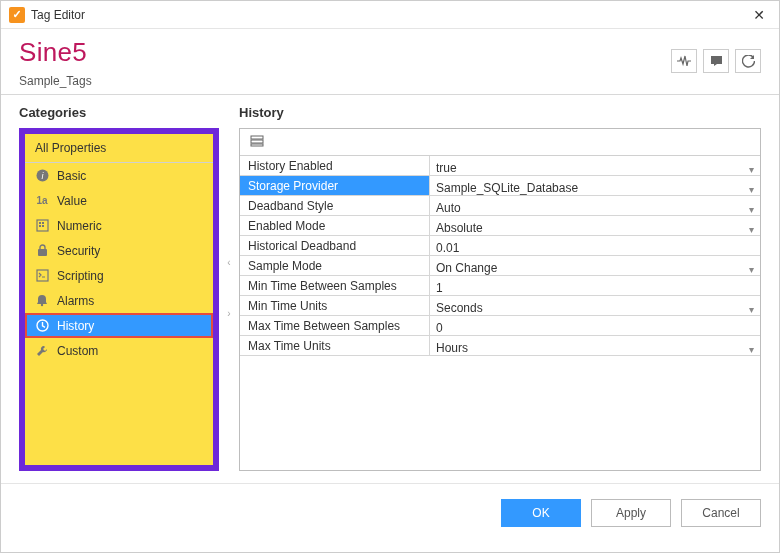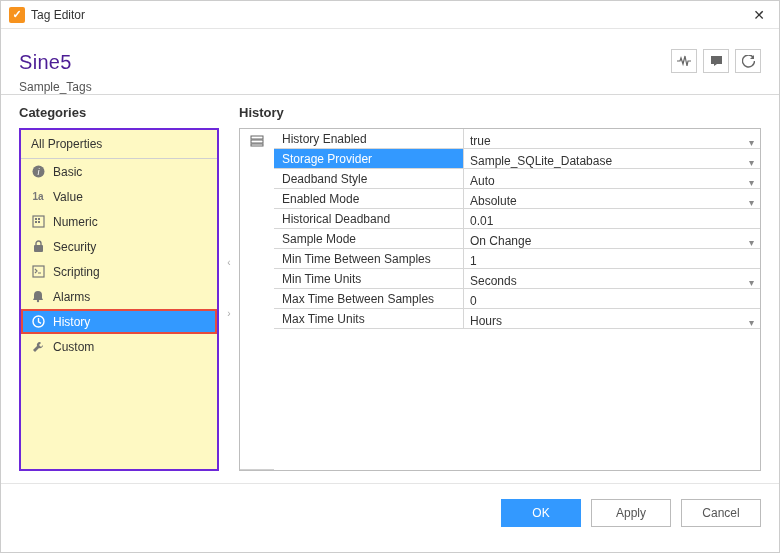--- a/index.html
+++ b/index.html
@@ -3,38 +3,38 @@
 <meta charset="utf-8">
 <style>
 *{box-sizing:border-box;margin:0;padding:0;font-family:Arial,Helvetica,sans-serif}
 body{background:#fff;width:780px;height:553px;overflow:hidden;border:1px solid #ccc}
 .titlebar{height:28px;background:#fff;border-bottom:1px solid #e5e5e5;display:flex;align-items:center;padding:0 8px;font-size:12px;color:#333}
 .titlebar .appicon{width:16px;height:16px;background:#f7931e;border-radius:2px;margin-right:6px;display:flex;align-items:center;justify-content:center;color:#fff;font-size:11px;font-weight:bold}
 .titlebar .spacer{flex:1}
 .titlebar .close{font-size:14px;cursor:pointer;padding:2px 6px}
 .header{height:66px;padding:4px 18px 0 18px;border-bottom:1px solid #d8d8d8;display:flex;align-items:flex-start}
 .header-left{flex:1}
-.header-title{font-size:20px;color:#4c1d95;font-weight:400;letter-spacing:.3px;margin-top:18px}
+.header-title{font-size:26px;color:#be185d;font-weight:400;letter-spacing:.3px;margin-top:4px}
 .header-sub{font-size:12px;color:#555;margin-top:6px}
 .header-tools{display:flex;gap:6px;padding-top:16px}
 .toolbtn{width:26px;height:24px;border:1px solid #ccc;background:#fff;display:flex;align-items:center;justify-content:center;font-size:13px;color:#555;cursor:pointer}
 .body{display:flex;padding:10px 18px 4px 18px;height:380px}
 .cat-col{width:200px;display:flex;flex-direction:column}
 .section-title{font-size:13px;font-weight:bold;color:#333;margin-bottom:8px}
-.cat-box{border:2px solid #6d28d9;flex:1;background:#fef9c3;overflow:hidden;display:flex;flex-direction:column}
+.cat-box{border:6px solid #6d28d9;flex:1;background:#fde047;overflow:hidden;display:flex;flex-direction:column}
 .cat-head{border-bottom:1px solid #d0d0d0;padding:7px 10px;font-size:12px;color:#333}
 .cat-list{flex:1;overflow:auto}
 .cat-item{display:flex;align-items:center;gap:8px;padding:5px 10px;font-size:12px;color:#333;cursor:pointer;min-height:25px}
 .cat-item.selected{background:#3399ff;color:#fff}
 .cat-item.highlight{outline:2px solid #e74c3c;outline-offset:-2px}
 .cat-icon{width:14px;display:flex;justify-content:center;color:#777;font-size:12px}
 .cat-item.selected .cat-icon{color:#fff}
 .middle-gutter{width:20px;display:flex;flex-direction:column;align-items:center;justify-content:center;color:#aaa;font-size:10px;gap:40px}
 .prop-col{flex:1;display:flex;flex-direction:column}
-.prop-box{border:1px solid #bdbdbd;flex:1;background:#fff;display:flex;flex-direction:row}
+.prop-box{border:1px solid #bdbdbd;flex:1;background:#fff;display:flex;flex-direction:column}
 .prop-toolbar{border-bottom:1px solid #d0d0d0;padding:4px 8px}
 .prop-toolbar .tb{width:18px;height:16px;display:inline-flex;align-items:center;justify-content:center;font-size:12px;color:#666;cursor:pointer}
 .prop-grid{flex:1;overflow:auto}
 .prop-row{display:flex;border-bottom:1px solid #d6d6d6;font-size:12px;min-height:20px}
 .prop-label{width:190px;padding:2px 8px;color:#333;border-right:1px solid #d6d6d6;background:#fff;display:flex;align-items:center}
 .prop-row.selected .prop-label{background:#3399ff;color:#fff}
 .prop-value{flex:1;display:flex;align-items:flex-end;padding:0 6px;color:#333;background:#fff;position:relative}
 .prop-value .dd{position:absolute;right:6px;color:#888;font-size:10px}
 .footer{height:58px;display:flex;align-items:center;justify-content:flex-end;gap:10px;padding:0 18px;border-top:1px solid #e5e5e5;margin-top:8px}
 .btn{min-width:80px;height:28px;border:1px solid #bbb;background:#fff;font-size:12px;color:#555;cursor:pointer}

